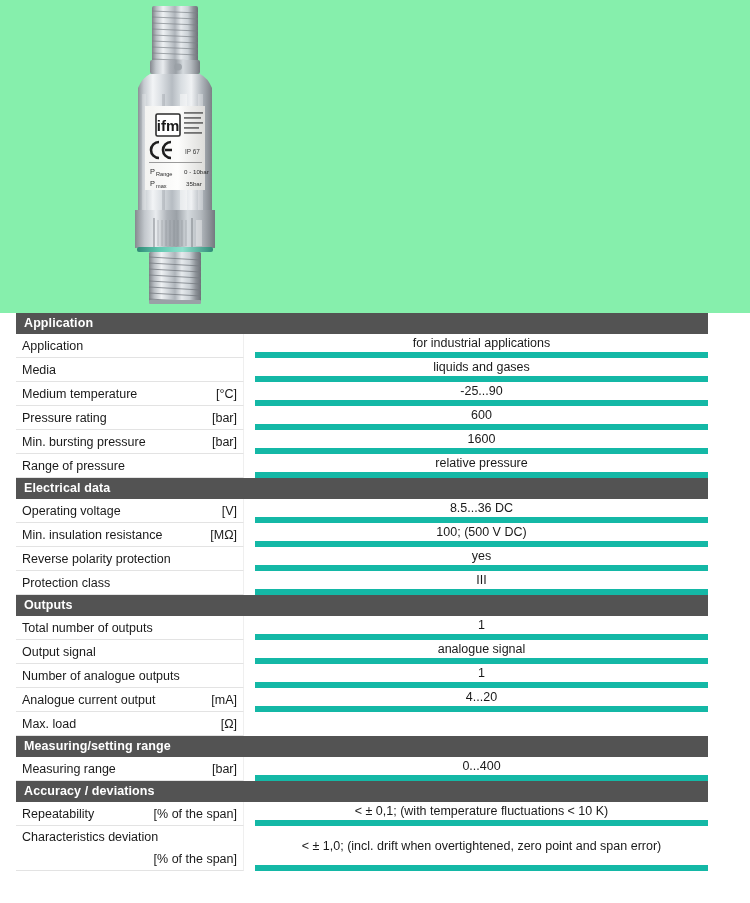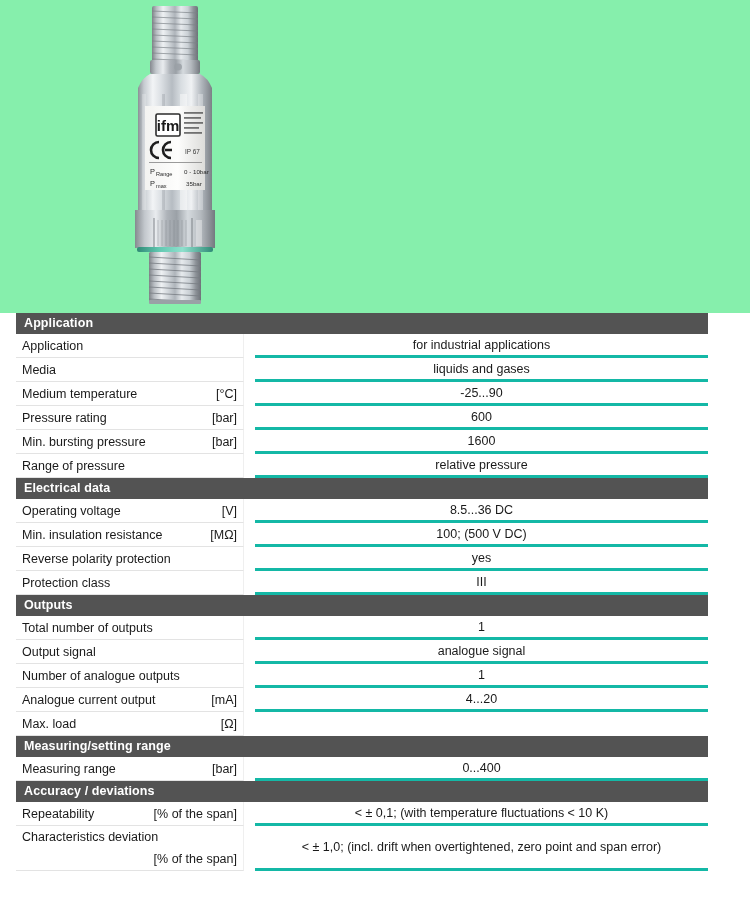--- a/index.html
+++ b/index.html
@@ -79,21 +79,21 @@
     min-height: 24px;
   }
 
   .cell-gap {
     width: 11px;
     flex: 0 0 11px;
   }
 
   .cell-value {
     flex: 1 1 auto;
-    border-bottom: 3px solid #14b8a6;
+    border-bottom: 6px solid #14b8a6;
     display: flex;
     align-items: center;
     justify-content: center;
     padding: 0 6px;
     min-height: 24px;
   }
 
   .lbl-text {
     font-size: 12.5px;
     color: #1a1a1a;

